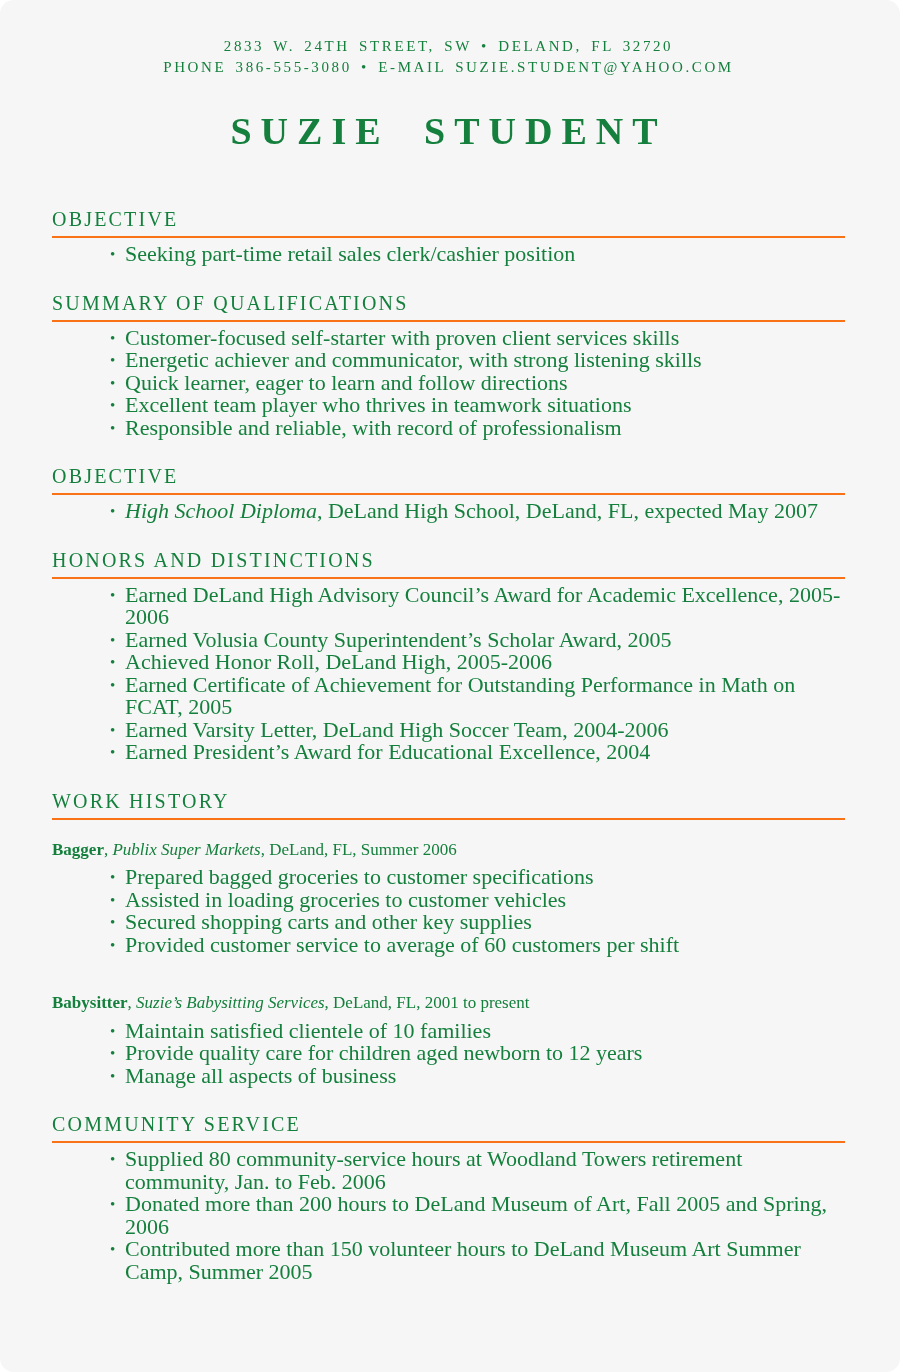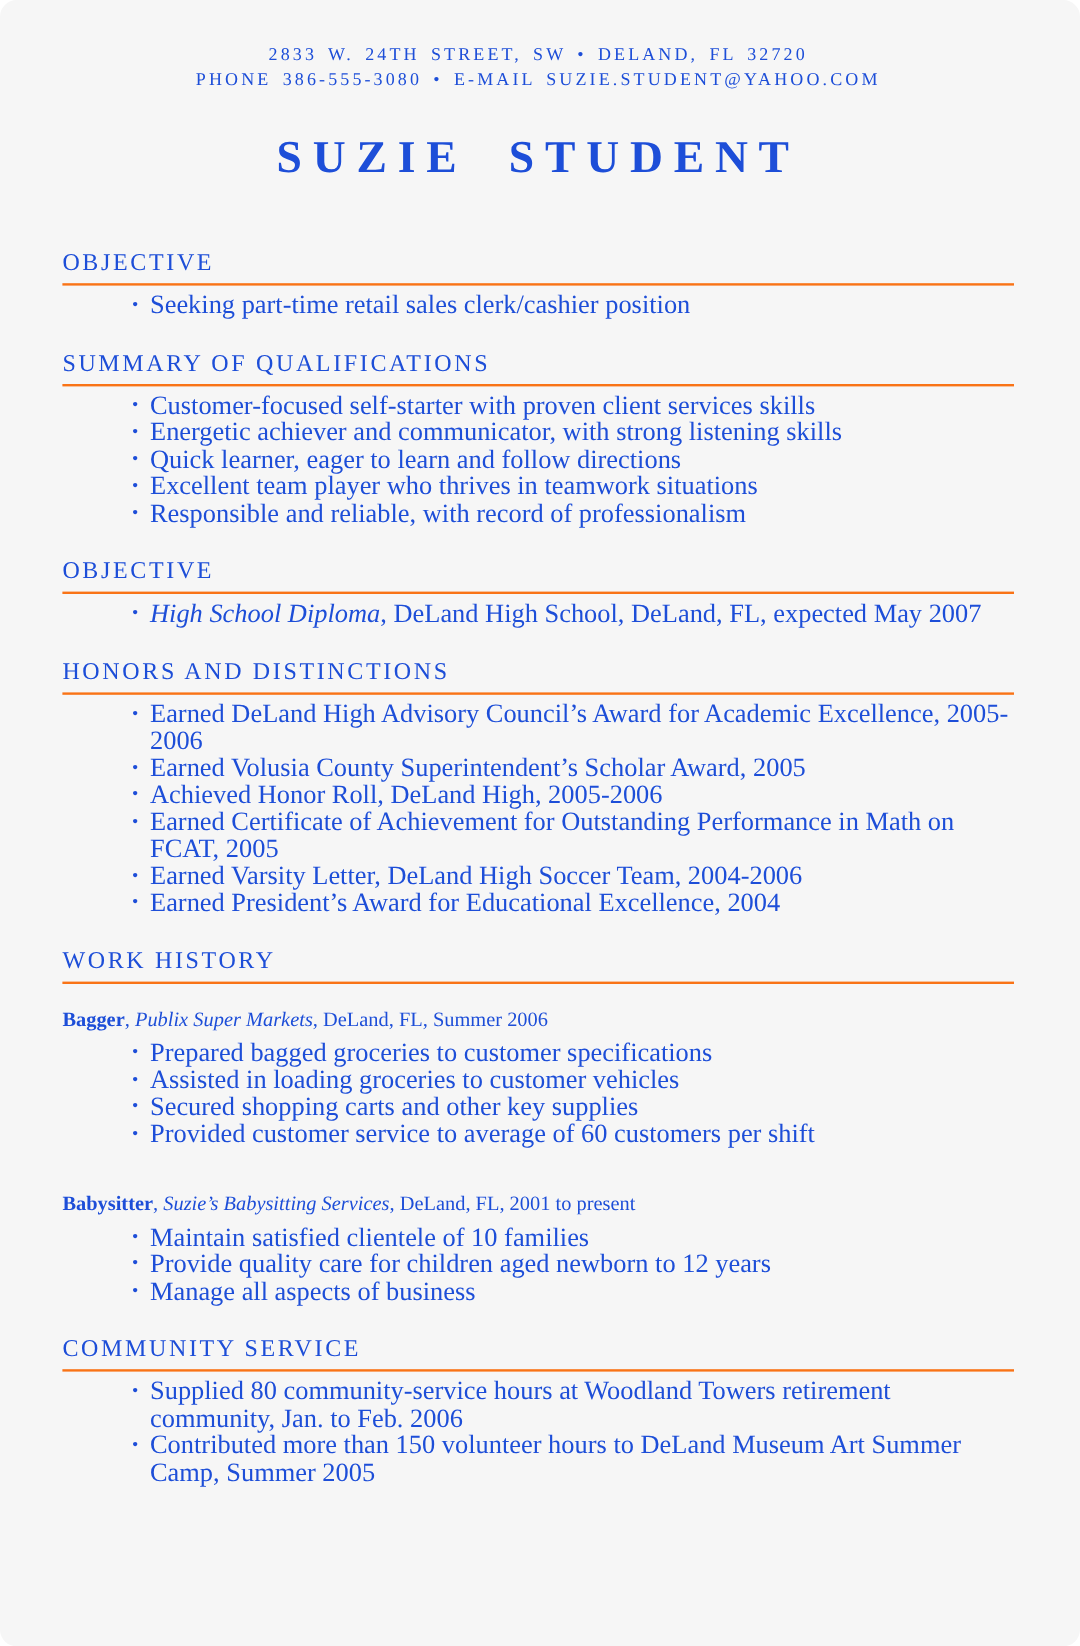--- a/index.html
+++ b/index.html
@@ -1,19 +1,19 @@
 <!DOCTYPE html>
 <html><head>
 <meta charset="utf-8">
 <style>
   html,body{margin:0;padding:0;background:#ffffff;}
   body{font-family:"Liberation Serif", serif; -webkit-font-smoothing:antialiased;}
   .page{
     width:900px;height:1372px;background:#f6f6f6;border-radius:14px;
-    box-sizing:border-box;padding:36px 55px 0 52px;color:#1d4ed8;overflow:hidden;
+    box-sizing:border-box;padding:36px 55px 0 52px;color:#15803d;overflow:hidden;
   }
   
   .hdr{text-align:center;}
   .hdr-line{font-size:15px;letter-spacing:2.6px;word-spacing:3px;margin:0;line-height:21px;white-space:nowrap;}
   .name{
     font-size:38px;font-weight:bold;letter-spacing:9px;word-spacing:16px;
     text-align:center;margin:30px 0 0 0;line-height:46px;
   }
   
   main{display:block;}
@@ -102,19 +102,20 @@
           <li>Provide quality care for children aged newborn to 12 years</li>
           <li>Manage all aspects of business</li>
         </ul>
       </div>
     </section>
 
     <section>
       <h2>COMMUNITY SERVICE</h2>
       <ul>
         <li>Supplied 80 community-service hours at Woodland Towers retirement community, Jan. to Feb. 2006</li>
+        <li>Donated more than 200 hours to DeLand Museum of Art, Fall 2005 and Spring, 2006</li>
         <li>Contributed more than 150 volunteer hours to DeLand Museum Art Summer Camp, Summer 2005</li>
       </ul>
     </section>
 
 
   </main>
 </div>
 
 </body></html>

